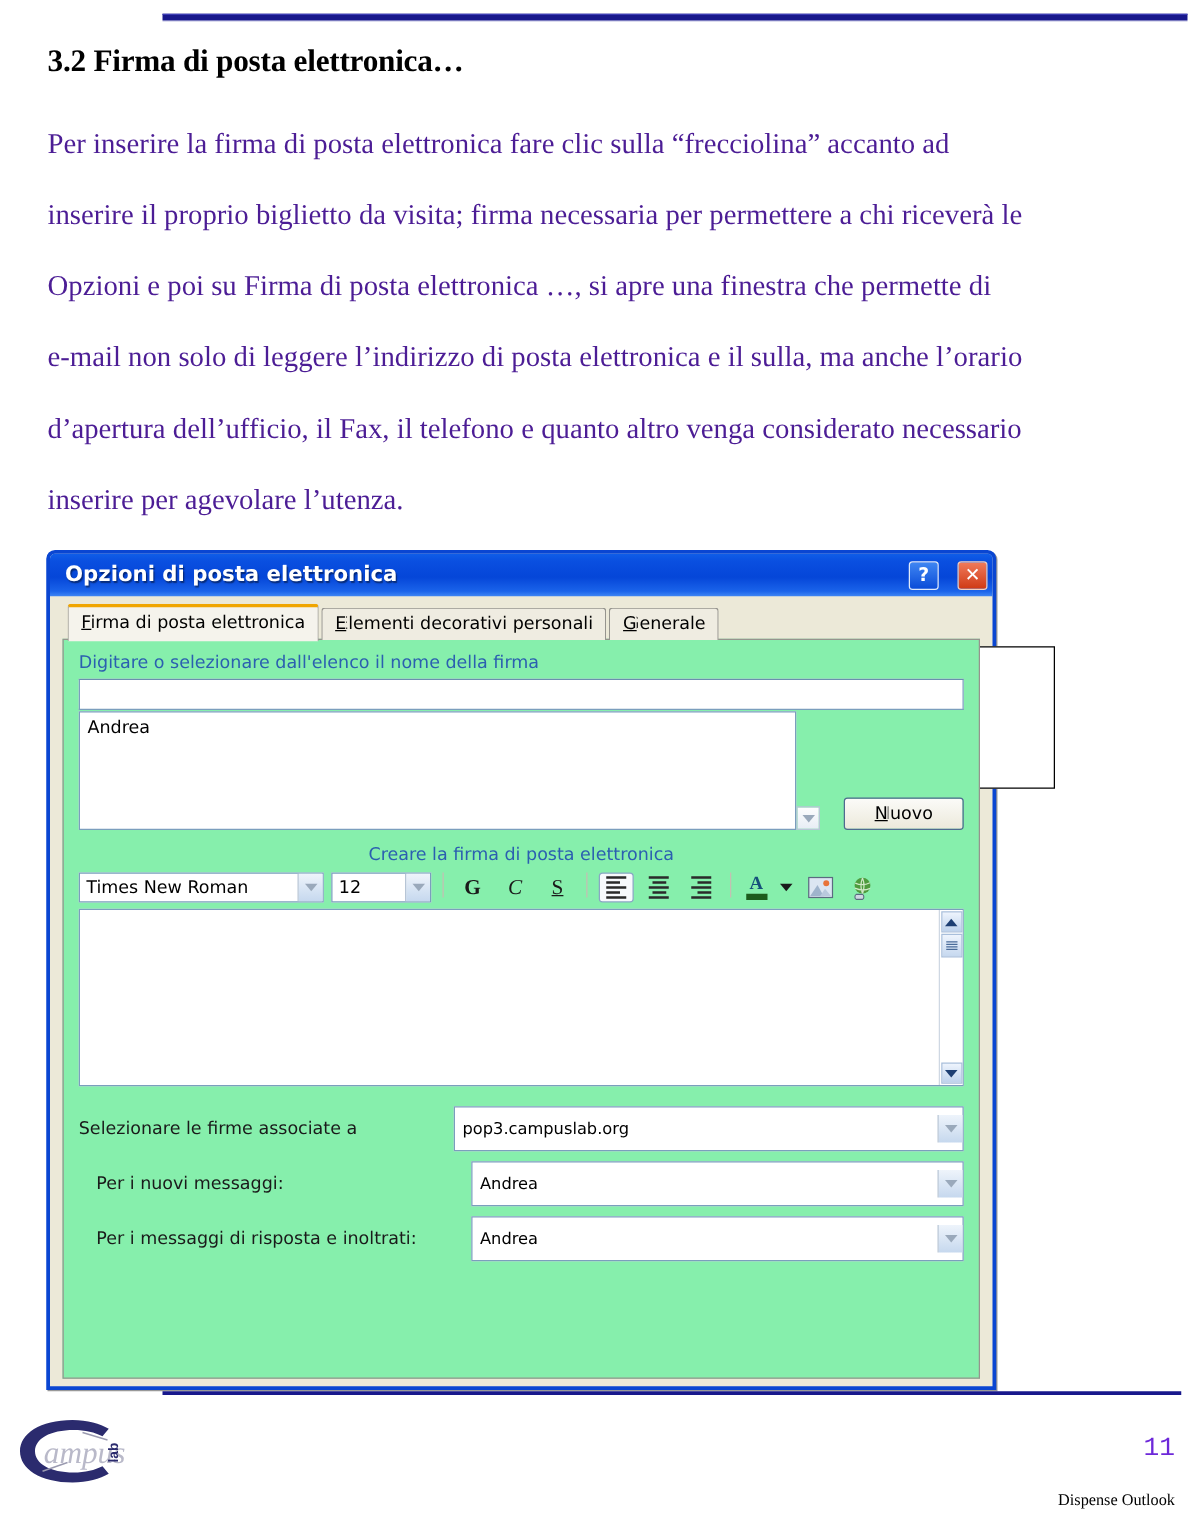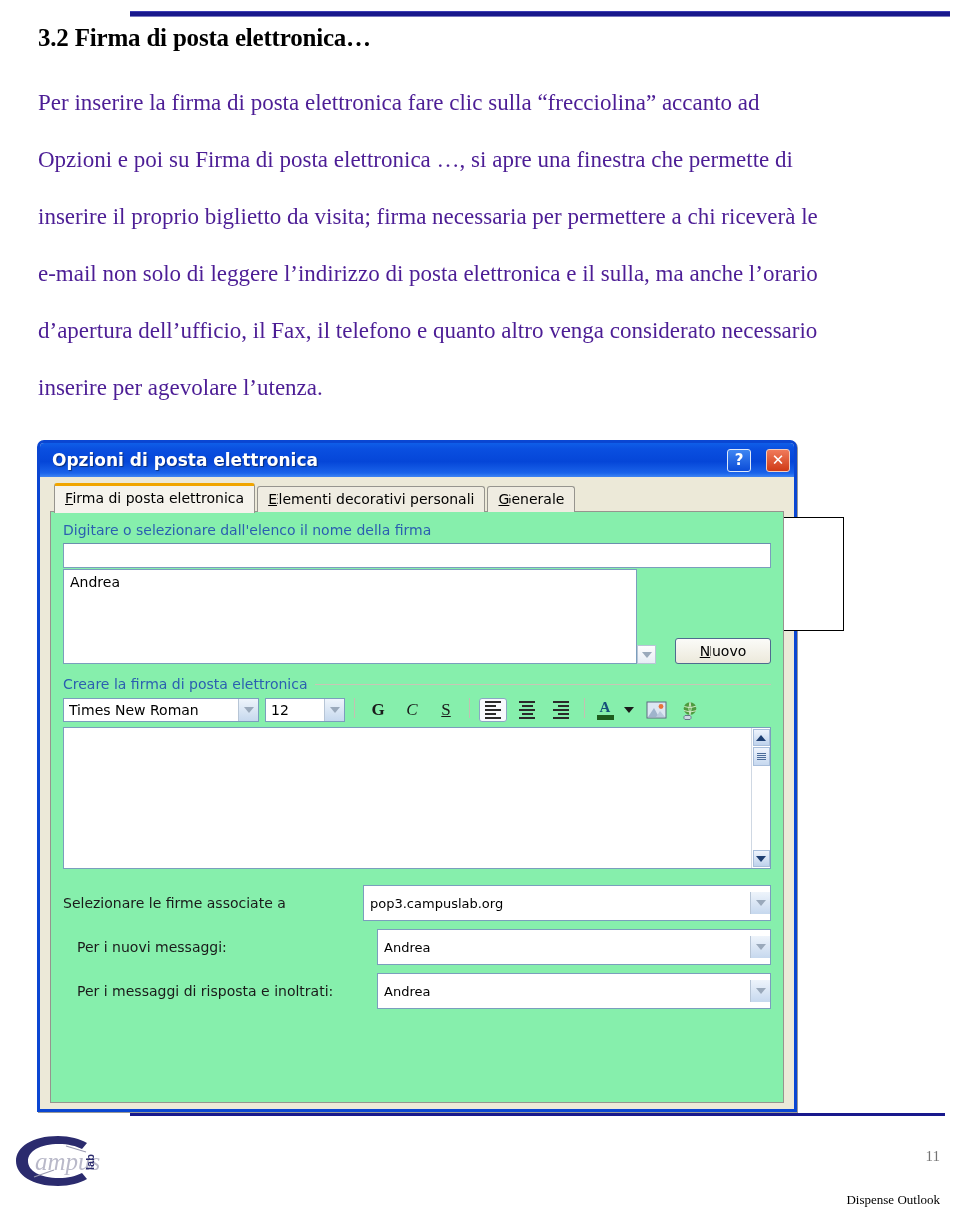--- a/index.html
+++ b/index.html
@@ -31,21 +31,21 @@
     top: 16px;
     width: 820px;
     height: 1px;
     background: #7a7abf;
   }
 
   
   .doc {
     position: absolute;
     left: 38px;
-    top: 24px;
+    top: 36px;
     width: 880px;
   }
   .sec-title {
     font-size: 25px;
     font-weight: bold;
     letter-spacing: -0.2px;
     color: #000;
     margin: 0 0 22px 0;
     font-family: "Liberation Serif", "DejaVu Serif", serif;
   }
@@ -393,44 +393,44 @@
     position: absolute;
     left: 8px;
     top: 1130px;
     width: 100px;
     height: 62px;
   }
   .pagenum {
     position: absolute;
     right: 20px;
     top: 1148px;
-    font-family: Liberation Serif, serif;
-    font-size: 15px;
-    color: #737373;
+    font-family: Liberation Mono, monospace;
+    font-size: 21px;
+    color: #6d28d9;
   }
   .ftr-note {
     position: absolute;
     right: 20px;
     top: 1192px;
     font-family: "Liberation Serif","DejaVu Serif",serif;
     font-size: 13px;
     color: #000;
   }
 </style>
 </head>
 <body>
 
 <div class="hdr-rule"></div>
 <div class="hdr-rule-thin"></div>
 
 <div class="doc">
   <h2 class="sec-title">3.2 Firma di posta elettronica…</h2>
   <p class="para">Per inserire la firma di posta elettronica fare clic sulla “frecciolina” accanto ad</p>
+  <p class="para">inserire il proprio biglietto da visita; firma necessaria per permettere a chi riceverà le</p>
   <p class="para">Opzioni e poi su Firma di posta elettronica …, si apre una finestra che permette di</p>
-  <p class="para">inserire il proprio biglietto da visita; firma necessaria per permettere a chi riceverà le</p>
   <p class="para">e-mail non solo di leggere l’indirizzo di posta elettronica e il sulla, ma anche l’orario</p>
   <p class="para">d’apertura dell’ufficio, il Fax, il telefono e quanto altro venga considerato necessario</p>
   <p class="para" style="text-align:left">inserire per agevolare l’utenza.</p>
 </div>
 
 <div class="dialog">
 
   <div class="titlebar">
     <div class="title-text">Opzioni di posta elettronica</div>
     <div class="tb-btn tb-help">?</div>
@@ -459,21 +459,21 @@
           <div class="spin-down">
               <span class="chev chev-d"></span>
             </div>
         </div>
         <div style="width:18px"></div>
         <div style="display:flex;align-items:flex-end;">
           <div class="btn"><u>N</u><span style="margin-left:-0.62em;clip-path:inset(0 0 0 0.62em);">Nuovo</span></div>
         </div>
       </div>
 
-      <div style="display:flex;align-items:center;margin-top:12px;">
+      <div style="display:flex;align-items:center;margin-top:12px;flex-direction:column;">
         <div class="lbl-blue">Creare la firma di posta elettronica</div>
         <div class="sep-line"></div>
       </div>
 
       <div class="toolbar">
         <div class="combo" style="width:196px">
           <span class="cv">Times New Roman</span>
           <span class="combo-arrow">
               <span class="chev chev-d"></span>
             </span>

